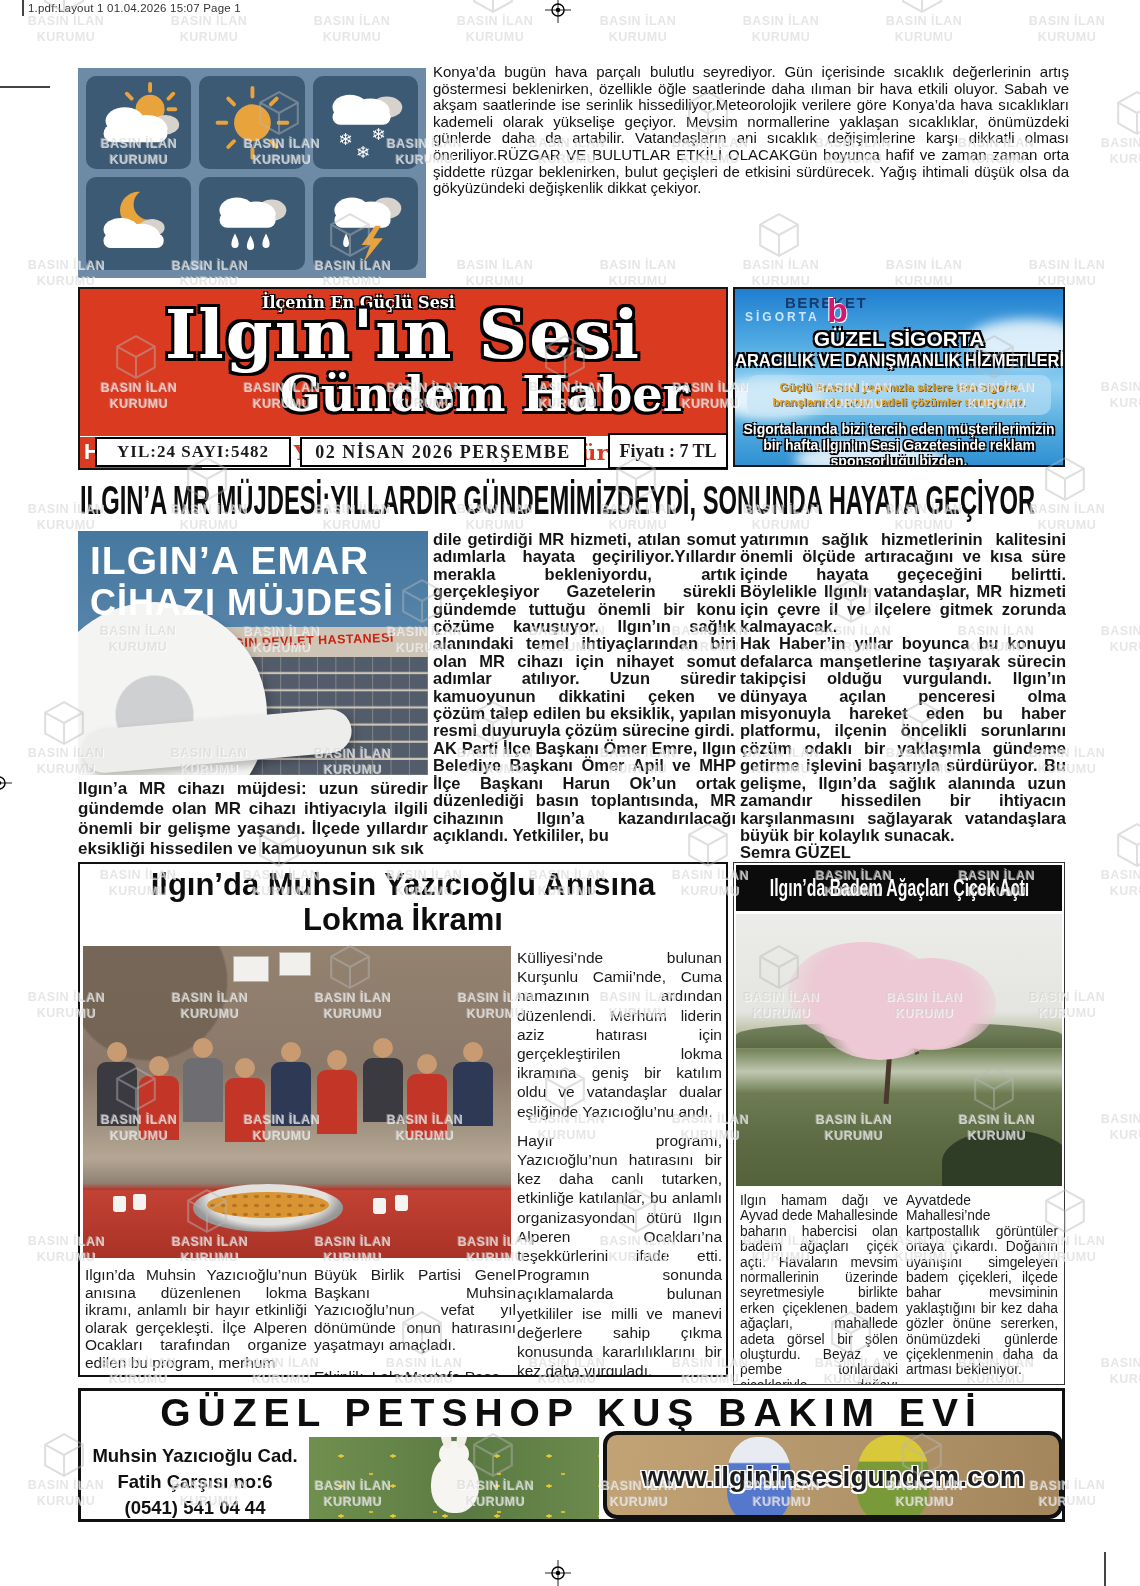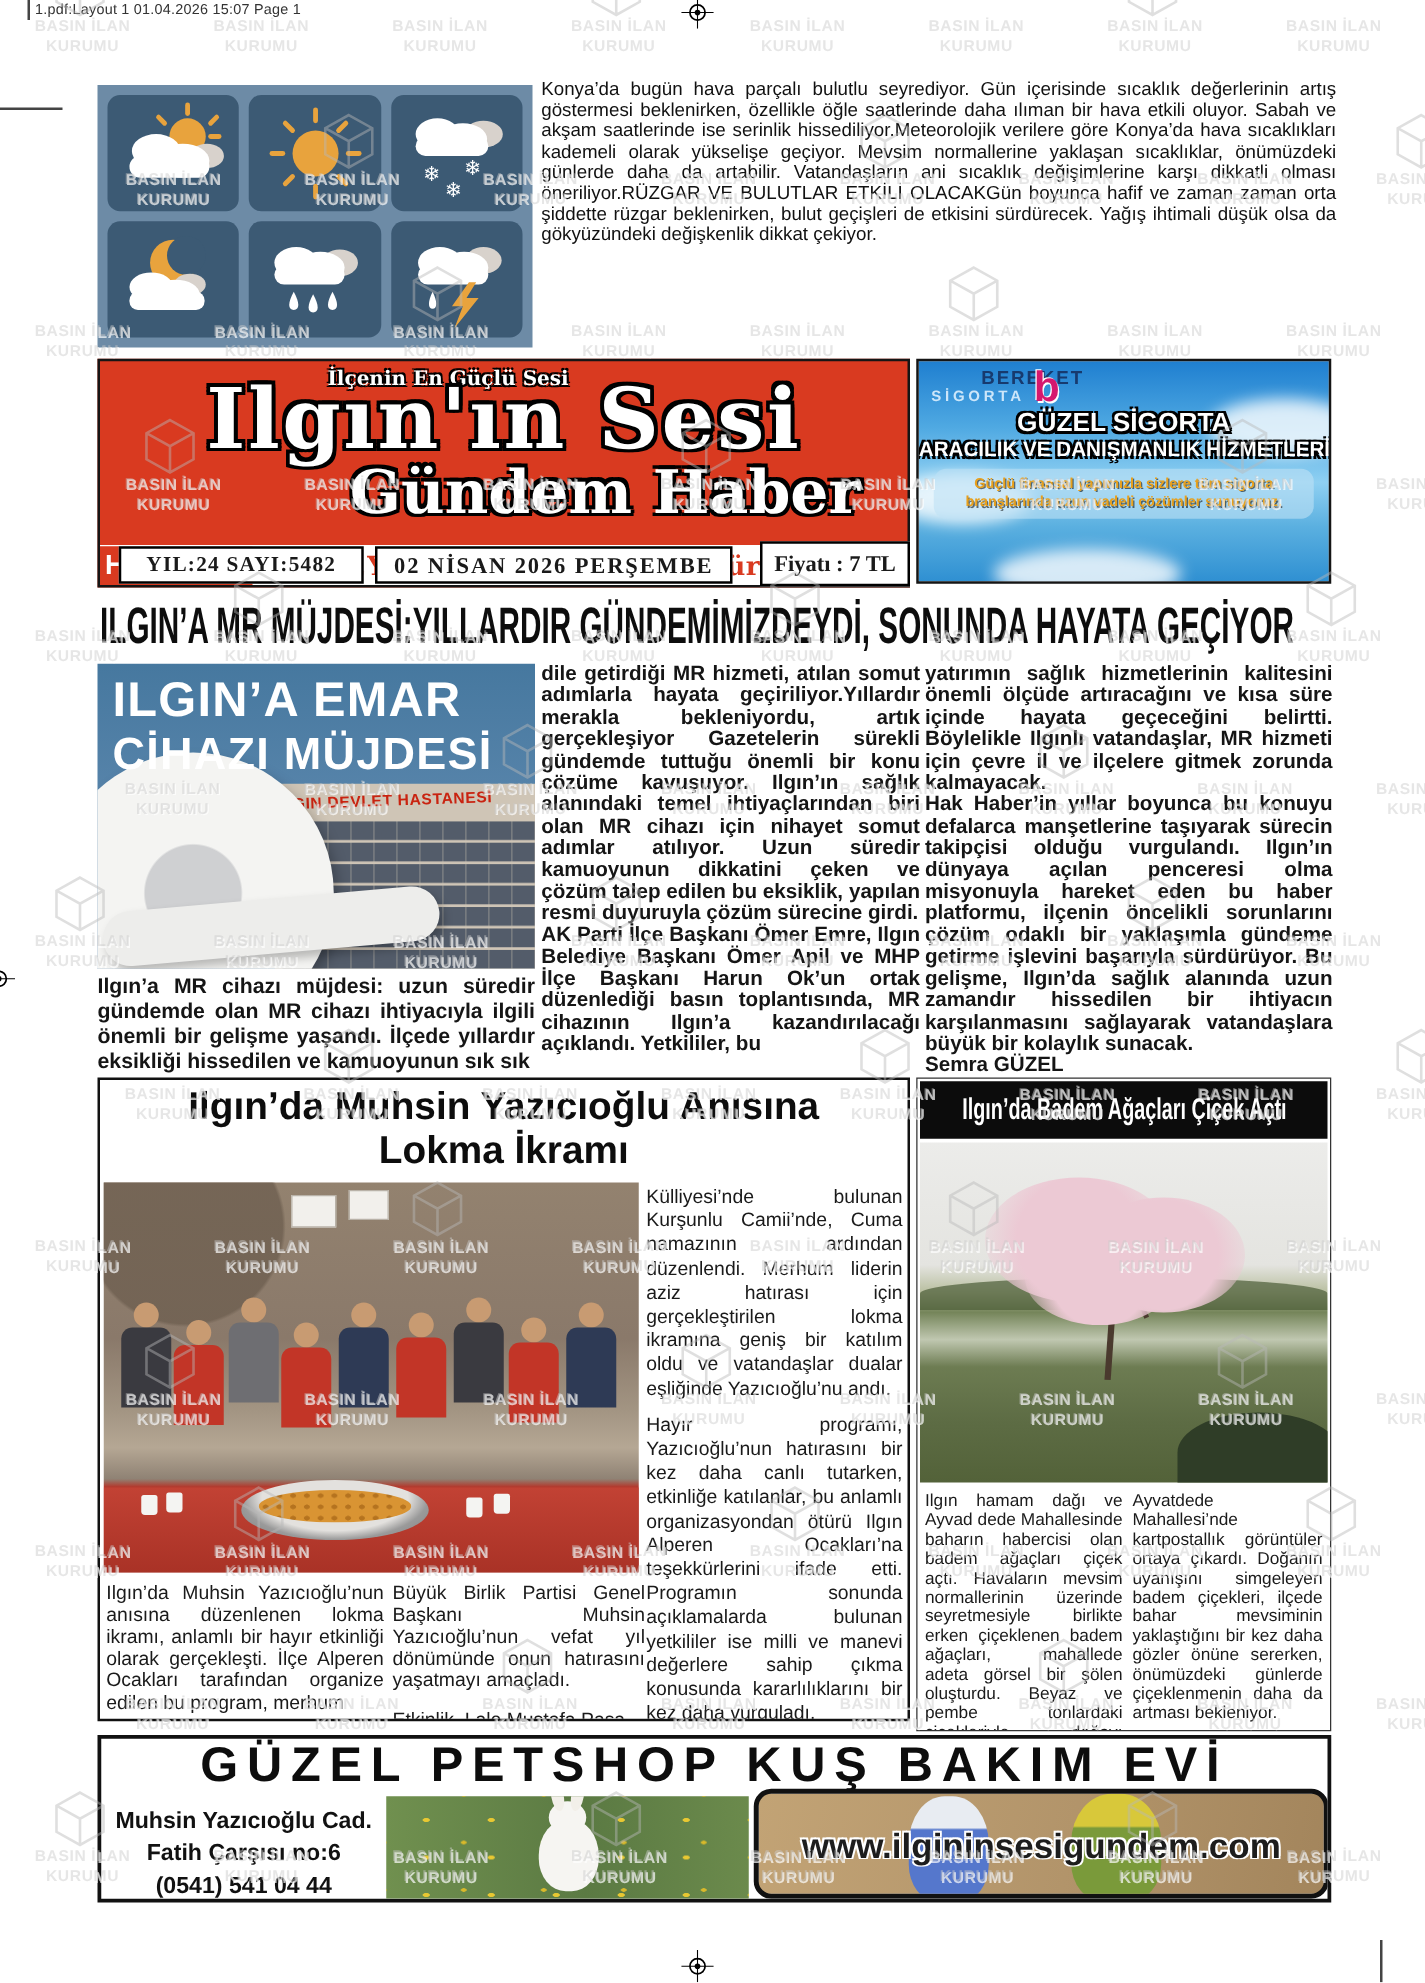--- a/index.html
+++ b/index.html
@@ -311,20 +311,21 @@
     <div class="cloud" style="right:-24px;top:30px;width:120px;height:46px;"></div>
     <div class="cloud" style="left:60px;bottom:-14px;width:150px;height:40px;"></div>
     <div class="sg-brand">
       <span class="b1">BEREKET</span>
       <span class="b2">SİGORTA</span>
     </div>
     <div class="sg-logo">b</div>
     <div class="sg-t1">GÜZEL SİGORTA</div>
     <div class="sg-t2">ARACILIK VE DANIŞMANLIK HİZMETLERİ</div>
     <div class="sg-box">Güçlü finansal yapımızla sizlere tüm sigorta branşlarında uzun vadeli çözümler sunuyoruz.</div>
+    <div class="sg-foot">Sigortalarında bizi tercih eden müşterilerimizin bir hafta Ilgın'ın Sesi Gazetesinde reklam sponsorluğu bizden.</div>
   </div>
 
   <div class="lead-headline">
     <span>ILGIN’A MR MÜJDESİ:YILLARDIR GÜNDEMİMİZDEYDİ, SONUNDA HAYATA GEÇİYOR</span>
   </div>
 
   <div class="lead-photo">
     <div class="lp-building">
       <div class="lp-sign">ILGIN DEVLET HASTANESİ</div>
       <div class="lp-windows"></div>

